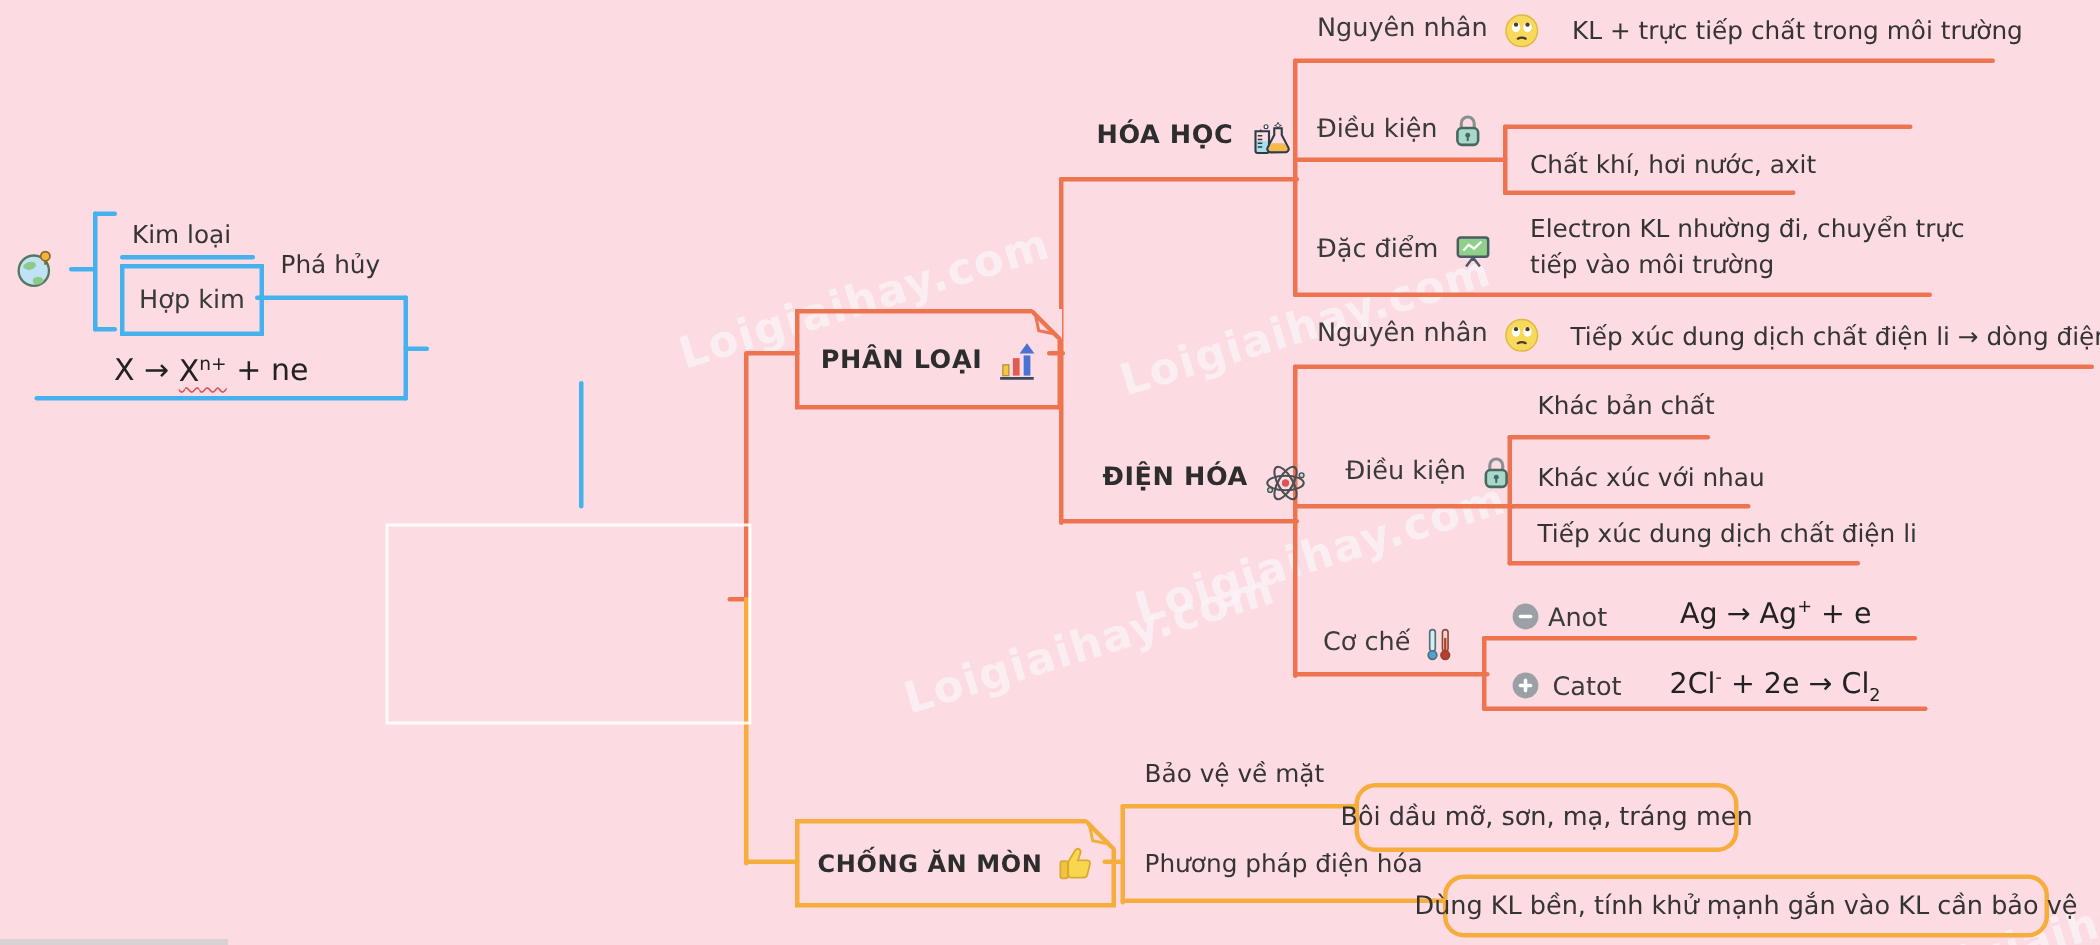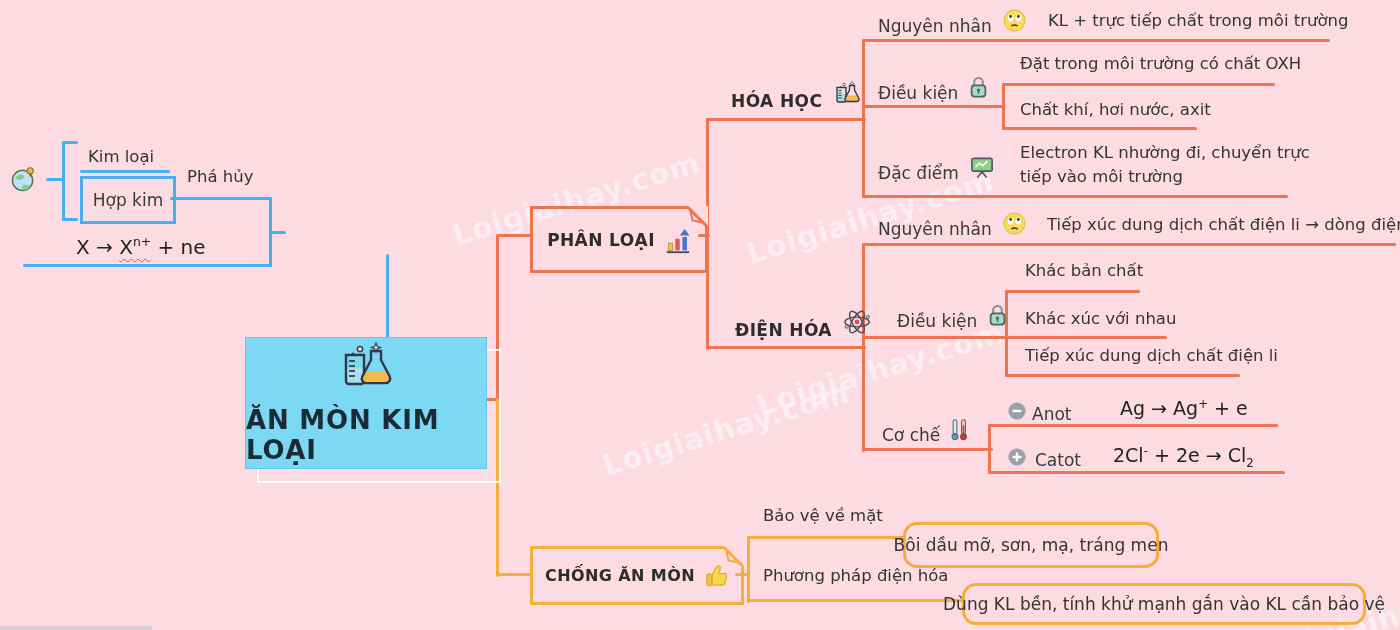--- a/index.html
+++ b/index.html
@@ -14,21 +14,21 @@
   .blue{background:#45b2ed;}
 
   
   .node{position:absolute;border:3px solid;display:flex;align-items:center;justify-content:center;
         gap:9px;font-weight:bold;color:#2d2d2d;letter-spacing:.4px;white-space:nowrap;}
   .node .fold{position:absolute;top:-3px;right:-3px;}
   .b-blue{border-color:#45b2ed;color-scheme:light;}
   .b-coral{border-color:#ee7450;}
   .b-yellow{border-color:#f6ad3c;}
 
-  .label{position:absolute;color:#3a3a3a;font-size:17px;white-space:nowrap;display:flex;align-items:flex-end;gap:11px;}
+  .label{position:absolute;color:#3a3a3a;font-size:17px;white-space:nowrap;display:flex;align-items:flex-start;gap:11px;}
   .content{position:absolute;color:#343434;font-size:16.5px;white-space:nowrap;}
   .smallcap{font-weight:bold;font-size:17px;color:#2d2d2d;letter-spacing:.4px;}
 
   .formula{position:absolute;color:#222;font-size:20px;font-weight:500;white-space:nowrap;}
   .formula sup{font-size:62%;}
   .formula sub{font-size:62%;}
   .squiggle{text-decoration:underline wavy #e05252;text-decoration-thickness:1px;text-underline-offset:4px;}
 
   
   .central-shadow{position:absolute;left:257px;top:349px;width:240px;height:130px;border:2px solid rgba(255,255,255,.9);}
@@ -118,40 +118,20 @@
   <div class="hopkim-box">
     <span>Hợp kim</span>
   </div>
   <div class="content" style="left:187px;top:167px;">Phá hủy</div>
   <div class="formula" style="left:76px;top:234px;">
     <span>X → </span><span class="squiggle"><span>X</span><sup>n+</sup></span><span> + ne</span>
   </div>
 
 
   <div class="central-shadow"></div>
-  <div class="central">
-    <span class="icon">
-      <svg width="56" height="52" viewBox="0 0 56 52">
-        <circle cx="22" cy="8" r="2.6" fill="#fff" stroke="#2e3a46" stroke-width="1.5"></circle>
-        <circle cx="15" cy="13" r="1.5" fill="#2e3a46"></circle>
-        <path d="M38 2 l1.2 3.2 3.2 1.2 -3.2 1.2 -1.2 3.2 -1.2 -3.2 -3.2 -1.2 3.2 -1.2z" fill="#fff" stroke="#2e3a46" stroke-width="1.2"></path>
-        <path d="M8 27 h18 v13 a3 3 0 0 1 -3 3 h-12 a3 3 0 0 1 -3 -3z" fill="#aadeea"></path>
-        <path d="M8 14 h18 v26 a3 3 0 0 1 -3 3 h-12 a3 3 0 0 1 -3 -3z" fill="none" stroke="#2e3a46" stroke-width="2.4"></path>
-        <g stroke="#2e3a46" stroke-width="1.7">
-          <line x1="11" y1="20" x2="17" y2="20"></line>
-            <line x1="11" y1="25" x2="17" y2="25"></line>
-          <line x1="11" y1="30" x2="17" y2="30"></line>
-            <line x1="11" y1="35" x2="17" y2="35"></line>
-        </g>
-        <path d="M30 30 h16.5 l5 5.5 a4.5 4.5 0 0 1 -4 7.1 h-19 a4.5 4.5 0 0 1 -4 -7.1z" fill="#f5b94d"></path>
-        <path d="M33 10 h10 v9 l8.7 16.5 a4.5 4.5 0 0 1 -4 6.6 h-19.4 a4.5 4.5 0 0 1 -4 -6.6 L33 19z" fill="none" stroke="#2e3a46" stroke-width="2.4"></path>
-      </svg>
-    </span>
-    <span class="central-title">ĂN MÒN KIM LOẠI</span>
-  </div>
 
   <div class="node b-coral" style="left:530px;top:206px;width:172px;height:61px;">
     <svg class="fold" width="20" height="20" viewBox="0 0 20 20" style="color:#ee7450;">
       <polygon points="0,0 20,0 20,20" fill="#fcdbe2"></polygon>
       <path d="M0 1.5 L18.5 20" stroke="currentColor" stroke-width="3" fill="none"></path>
       <path d="M2.5 5 L4.5 14.5 L14.5 16.5" fill="none" stroke="currentColor" stroke-width="2"></path>
     </svg>
     <span style="font-size:17px;">PHÂN LOẠI</span>
     <span class="icon" style="margin-top:6px;">
       <svg width="27" height="26" viewBox="0 0 30 29">
@@ -204,21 +184,20 @@
     <span>Điều kiện</span>
     <span class="icon">
       <svg width="19" height="23" viewBox="0 0 22 26">
         <path d="M6 11 v-4 a5 5 0 0 1 10 0 v4" fill="none" stroke="#8a8f94" stroke-width="2.4"></path>
         <rect x="3" y="10.5" width="16" height="13" rx="3.5" fill="#a8d8cc" stroke="#47695f" stroke-width="2"></rect>
         <circle cx="11" cy="16" r="1.9" fill="#47695f"></circle>
         <rect x="10.2" y="16.5" width="1.6" height="4" fill="#47695f"></rect>
       </svg>
     </span>
   </div>
-  <div class="content" style="left:1020px;top:54px;">Đặt trong môi trường có chất OXH</div>
   <div class="content" style="left:1020px;top:100px;">Chất khí, hơi nước, axit</div>
 
   <div class="label" style="left:878px;top:156px;">
     <span>Đặc điểm</span>
     <span class="icon">
       <svg width="24" height="23" viewBox="0 0 26 25">
         <rect x="2" y="2.5" width="22" height="14" rx="2" fill="#8fcf8a" stroke="#4c5b66" stroke-width="1.8"></rect>
         <path d="M6 12 l4 -4.2 3.8 2.8 5.2 -5" stroke="#fff" stroke-width="1.7" fill="none"></path>
         <line x1="13" y1="16.5" x2="13" y2="19.5" stroke="#4c5b66" stroke-width="1.8"></line>
         <line x1="13" y1="17" x2="8" y2="23.5" stroke="#4c5b66" stroke-width="1.8"></line>

